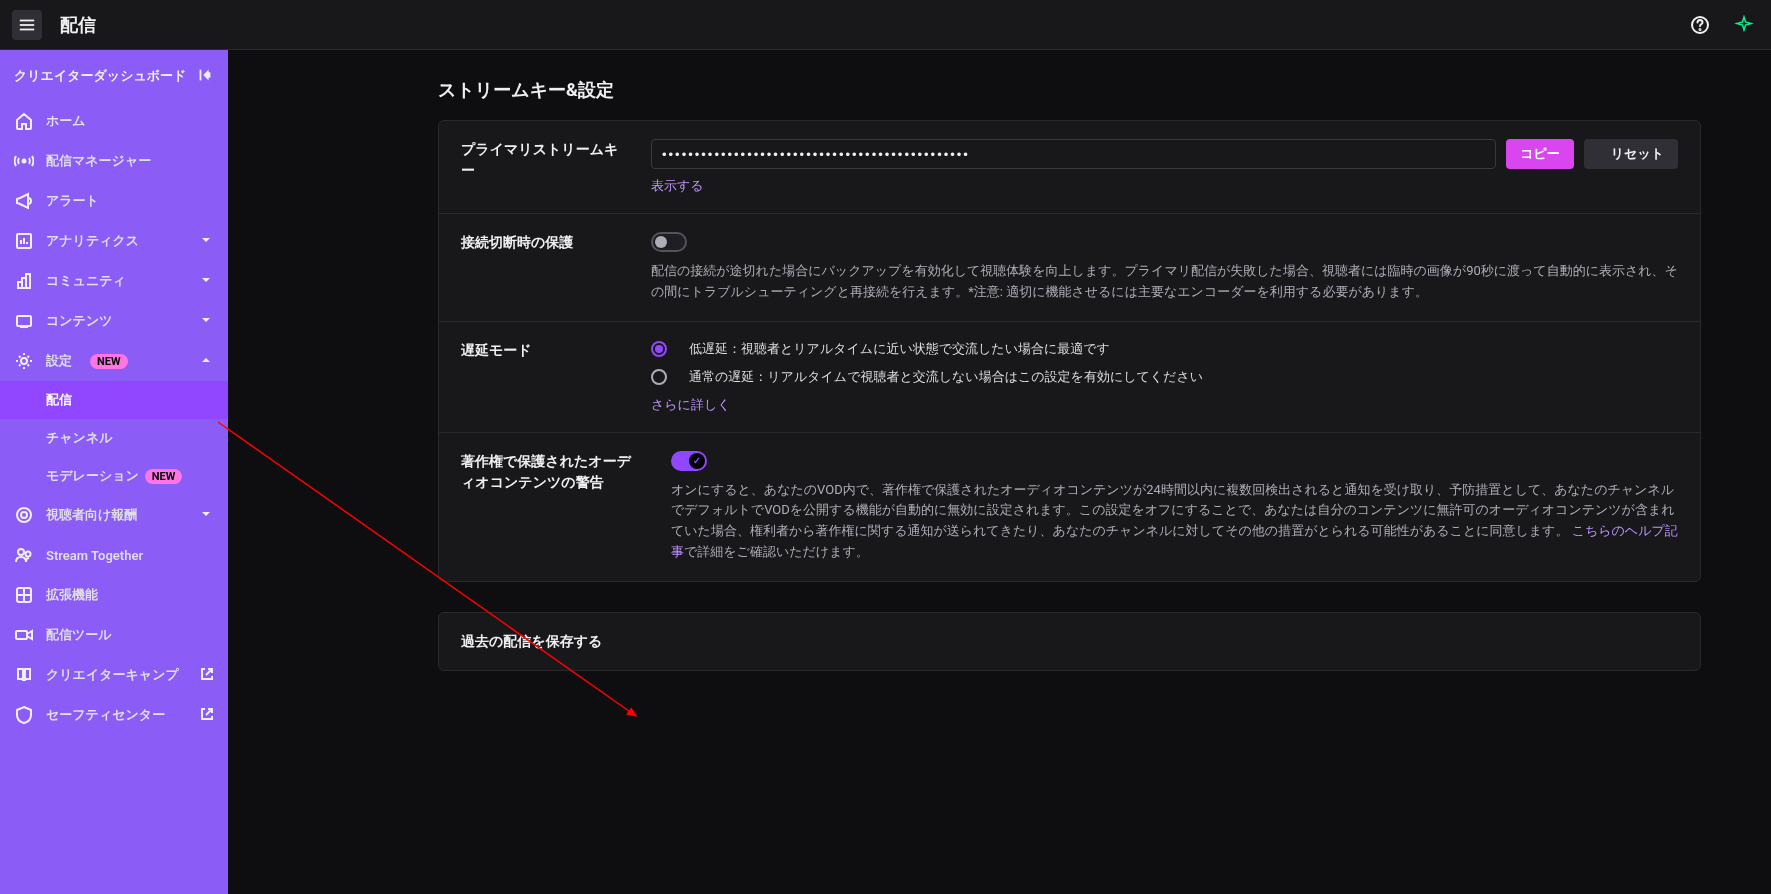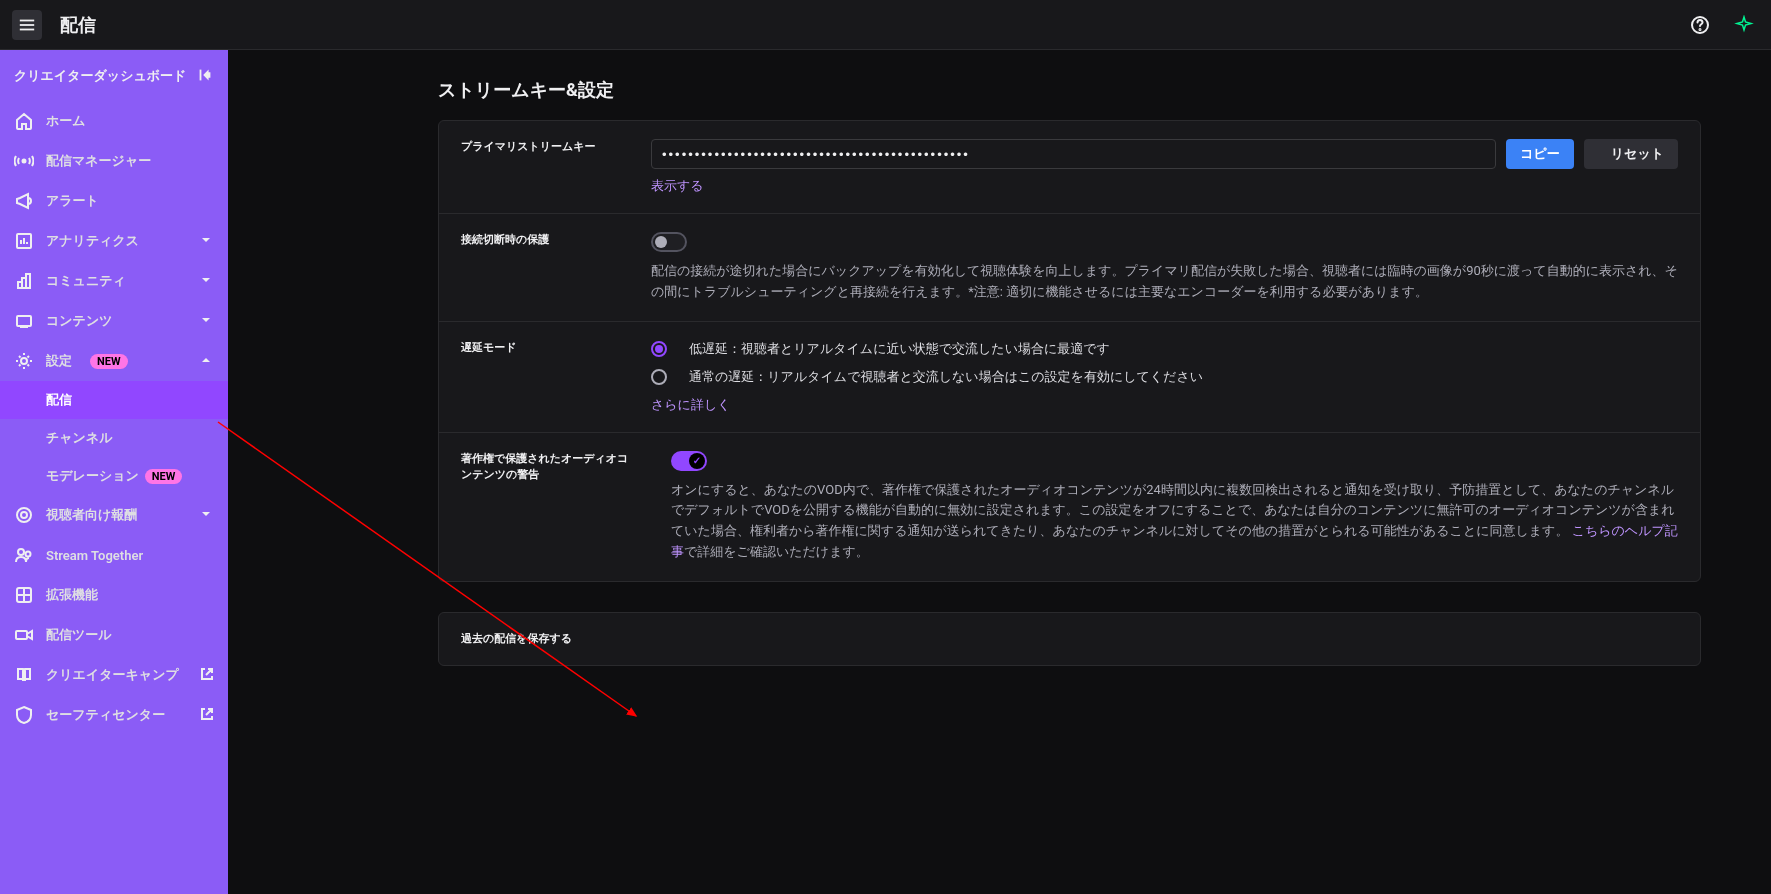--- a/index.html
+++ b/index.html
@@ -137,21 +137,21 @@
   display: flex;
   padding: 18px 22px;
   border-bottom: 1px solid #2a2a2d;
   gap: 20px;
 }
 .row:last-child { border-bottom: none; gap: 40px; }
 .row-label {
   width: 170px;
   flex-shrink: 0;
   font-weight: 700;
-  font-size: 11px;
+  font-size: 14px;
   line-height: 1.5;
 }
 .row-content { flex: 1; }
 .stream-key-row {
   display: flex;
   gap: 10px;
   align-items: center;
 }
 .stream-key-input {
   flex: 1;
@@ -166,21 +166,21 @@
 }
 .btn {
   padding: 5px 14px;
   border-radius: 4px;
   font-weight: 600;
   font-size: 13px;
   cursor: pointer;
   border: none;
   height: 30px;
 }
-.btn-primary { background: #3b82f6; color: #fff; }
+.btn-primary { background: #d946ef; color: #fff; }
 .btn-secondary { background: #2f2f35; color: #efeff1; padding-left: 27px; }
 .link-purple {
   color: #bf94ff;
   font-size: 13px;
   cursor: pointer;
 }
 .show-link { margin-top: 8px; display: inline-block; }
 .desc {
   color: #adadb8;
   font-size: 13px;

